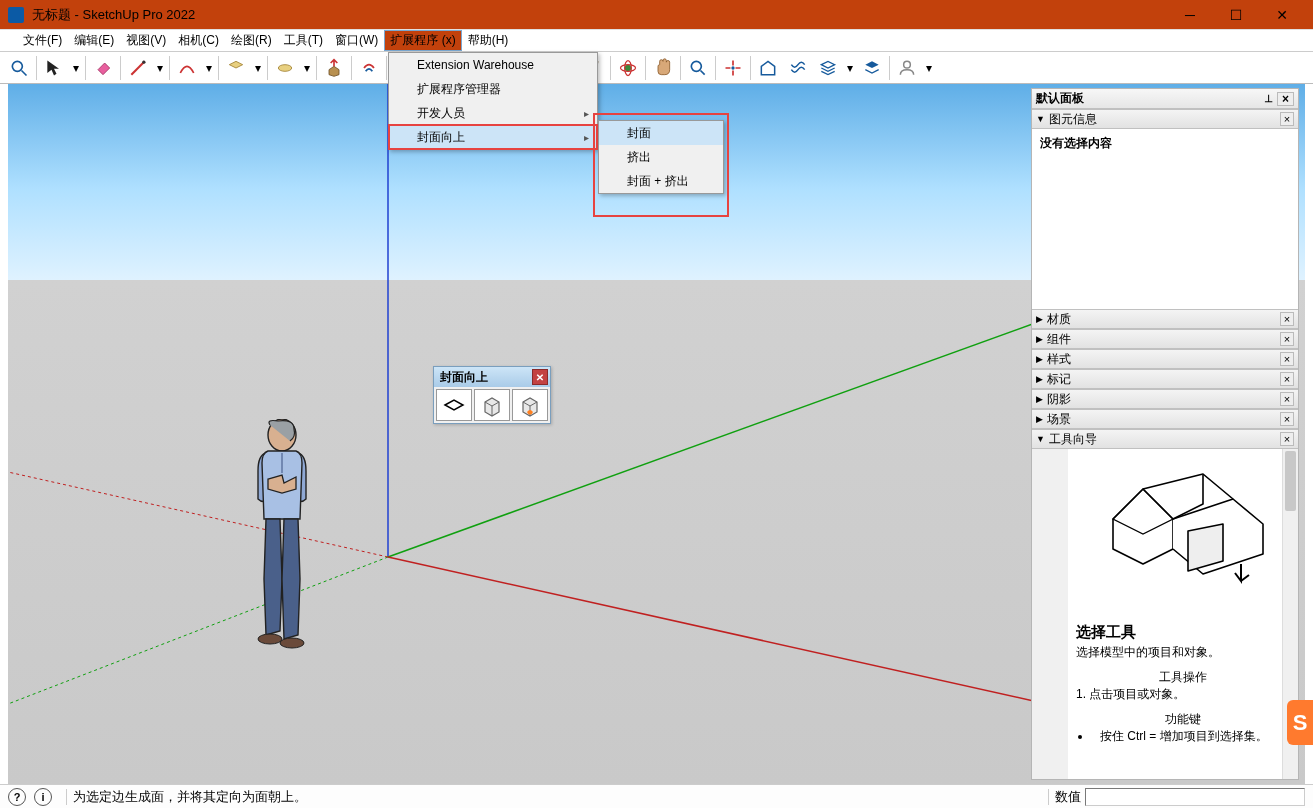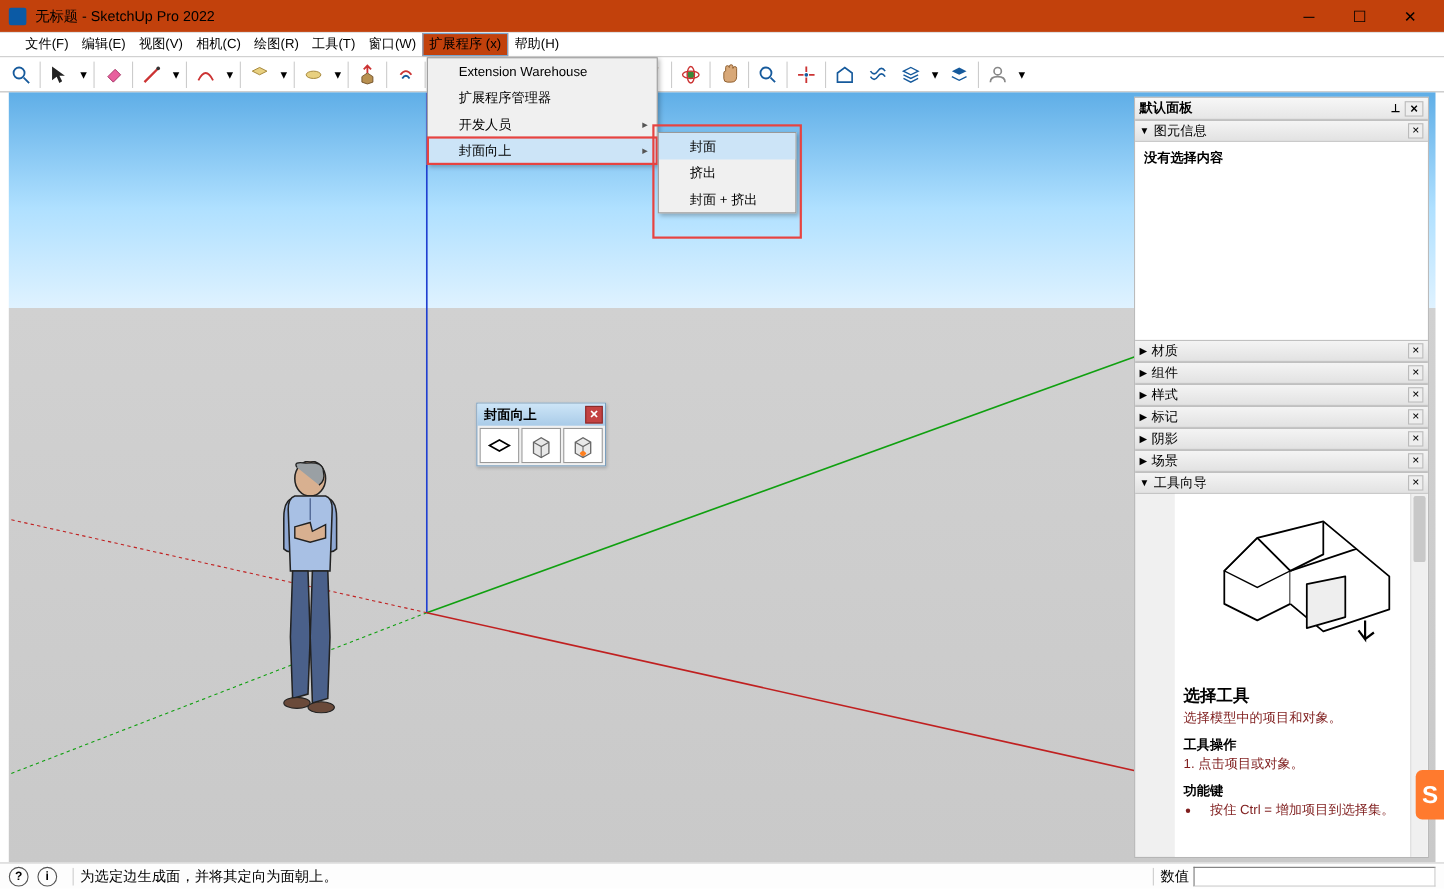--- a/index.html
+++ b/index.html
@@ -53,22 +53,22 @@
 .side-header .pin { margin-left: auto; font-size: 10px; padding: 0 4px; }
 .side-header .x { font-size: 12px; padding: 0 4px; border: 1px solid #bbb; line-height: 12px; background: #eee; }
 .panel-h { height: 20px; background: linear-gradient(#f4f4f4,#e2e2e2); border-top: 1px solid #c0c0c0; border-bottom: 1px solid #c0c0c0; display: flex; align-items: center; padding: 0 4px; font-size: 12px; }
 .panel-h .tri { margin-right: 4px; font-size: 9px; }
 .panel-h .xbtn { margin-left: auto; font-size: 11px; border: 1px solid #bbb; width: 14px; height: 14px; display: flex; align-items: center; justify-content: center; background: #eee; }
 .panel-body { background: #fff; padding: 6px 8px; font-size: 12px; }
 .entity-body { height: 180px; font-weight: bold; }
 .instructor-body { flex: 1; overflow: auto; background: #fff; display: flex; flex-direction: column; }
 .instructor-body .illust { height: 170px; display: flex; align-items: center; justify-content: center; }
 .instructor-body h3 { font-size: 15px; font-weight: bold; margin: 4px 0 2px 0; padding: 0 8px; }
-.instructor-body p, .instructor-body li { font-size: 12px; color: #7f1d1d; padding: 0 8px; }
-.instructor-body h4 { font-size: 12px; font-weight: bold; margin-top: 8px; padding: 0 8px; }
+.instructor-body p, .instructor-body li { font-size: 12px; color: #000000; padding: 0 8px; }
+.instructor-body h4 { font-size: 12px; font-weight: normal; margin-top: 8px; padding: 0 8px; text-align: center; }
 .instructor-body ul { list-style: disc; padding-left: 24px; }
 .scrollbar-v { position: absolute; right: 0; top: 0; bottom: 0; width: 16px; background: #f0f0f0; border-left: 1px solid #ddd; }
 .scrollbar-v .thumb { position: absolute; left: 2px; right: 2px; top: 2px; height: 60px; background: #c8c8c8; border-radius: 2px; }
 
 
 .statusbar { position: absolute; left: 0; right: 0; bottom: 0; height: 24px; background: #fdfdfd; border-top: 1px solid #ccc; display: flex; align-items: center; padding: 0 8px; font-size: 13px; }
 .statusbar .sb-icon { width: 18px; height: 18px; border: 1.5px solid #555; border-radius: 50%; margin-right: 8px; display: flex; align-items: center; justify-content: center; font-size: 11px; font-weight: bold; }
 .statusbar .sb-sep { width: 1px; height: 16px; background: #ccc; margin: 0 6px; }
 .statusbar .sb-right { margin-left: auto; display: flex; align-items: center; }
 .statusbar .sb-input { width: 220px; height: 18px; background: #fff; border: 1px inset #ccc; margin-left: 4px; }

